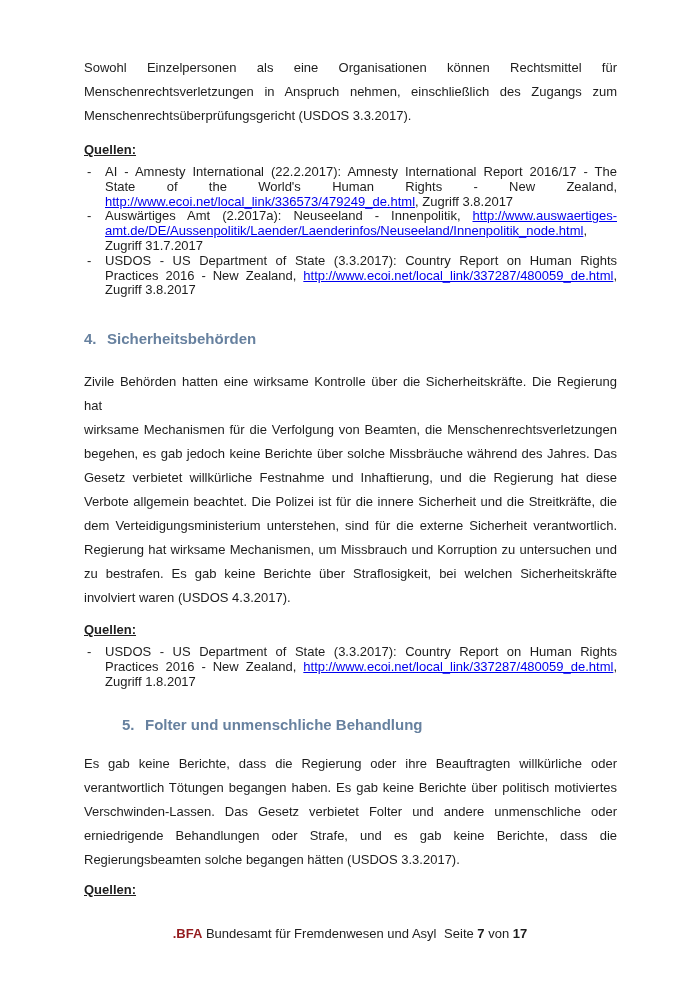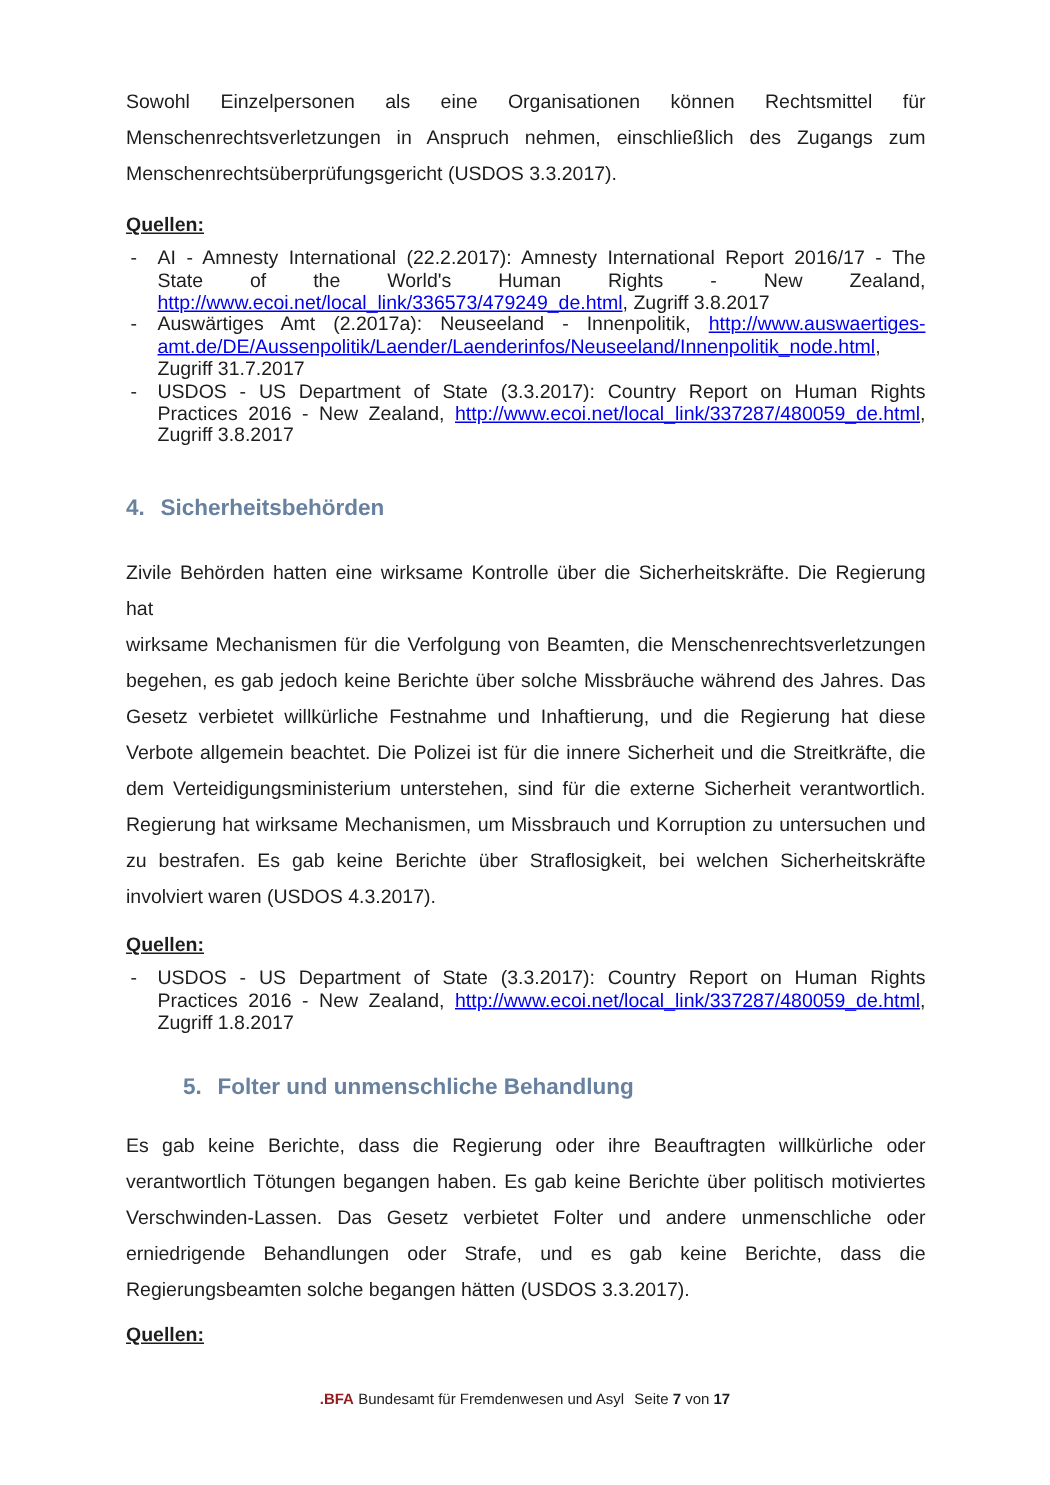--- a/index.html
+++ b/index.html
@@ -48,21 +48,21 @@
   .sec-num { display: inline-block; width: 23px; }
   .sec5 { margin-top: 26px; margin-bottom: 18px; margin-left: 38px; }
   .q2 { margin-top: 12px; }
   .q3 { margin-top: 10px; }
   .footer {
     position: absolute;
     top: 929px;
     left: 0;
     width: 100%;
     text-align: center;
-    font-size: 10px;
+    font-size: 13px;
     line-height: 10px;
     color: #1d1d1d;
   }
   .bfa { color: #941b1e; font-weight: bold; }
   .b { font-weight: bold; }
   .seite { margin-left: 4px; }
 </style>
 </head>
 <body>
 

